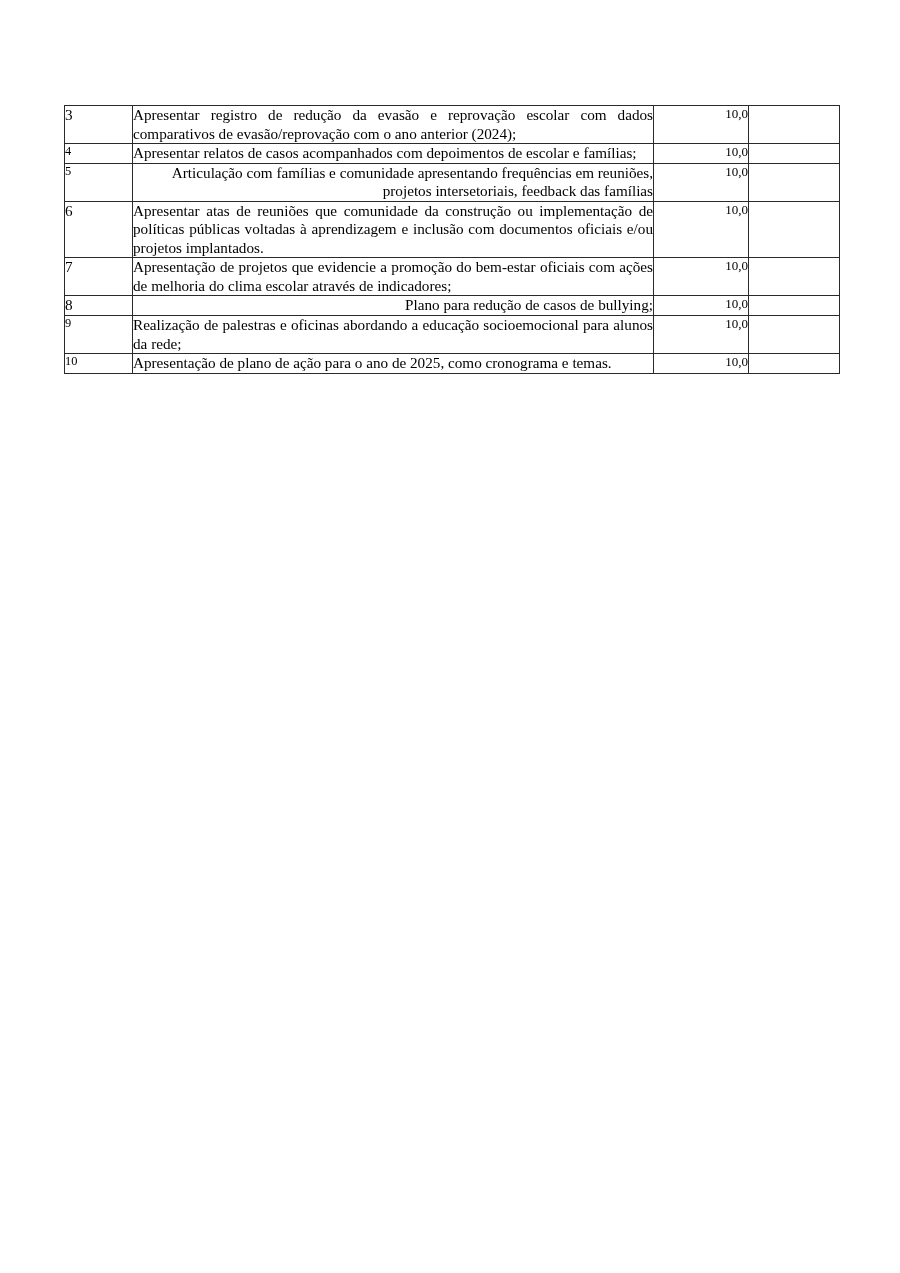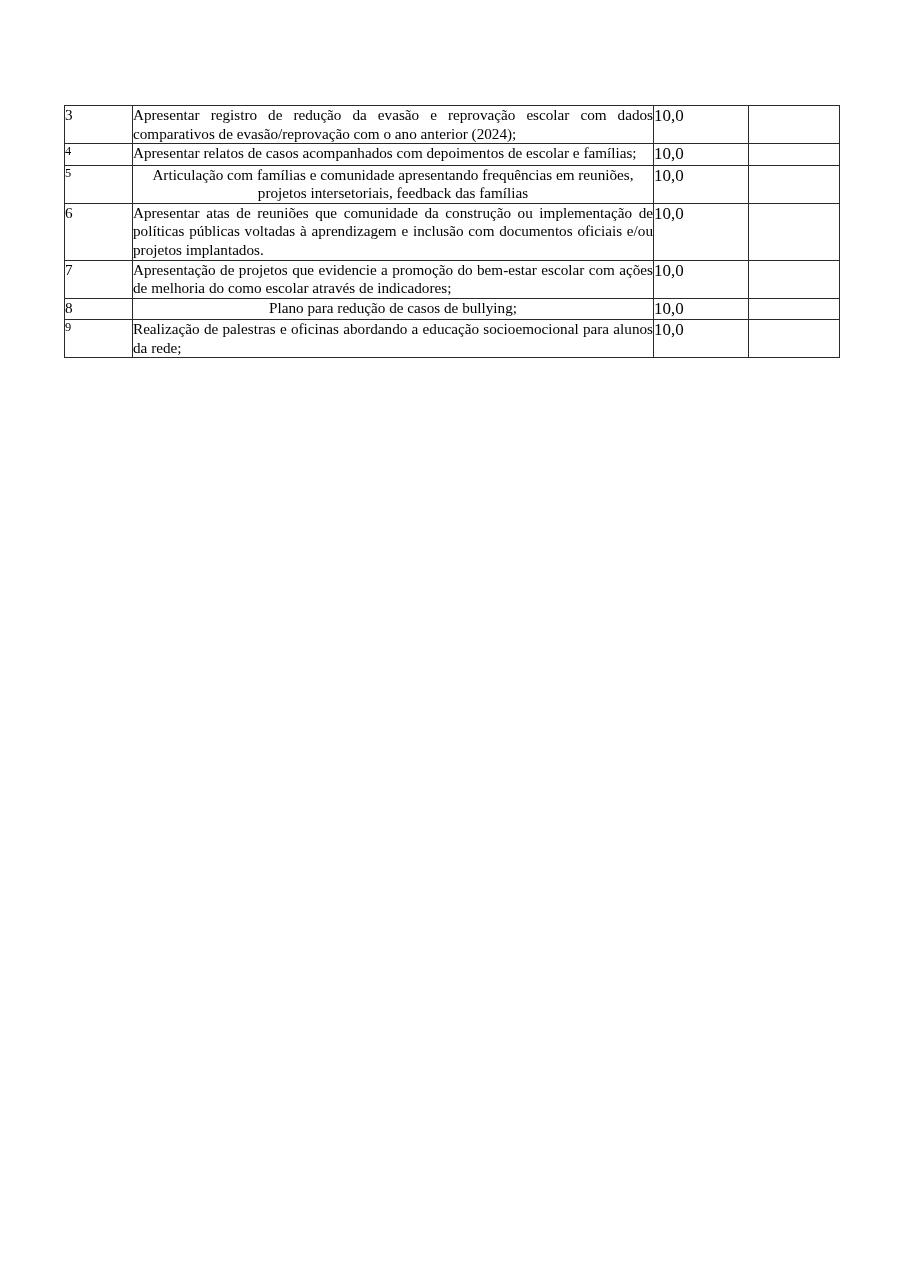--- a/index.html
+++ b/index.html
@@ -49,36 +49,36 @@
   .cell-num.small {
     font-size: 12.4px;
   }
   .cell-desc {
     padding: 5px 8px 5px 8px;
     text-align: justify;
     text-justify: inter-word;
     hyphens: none;
   }
   .cell-score {
-    text-align: left;
+    text-align: right;
     padding: 4px 0 0 0;
-    font-size: 17px;
+    font-size: 13px;
     vertical-align: top;
   }
   .cell-blank {
     padding: 0;
   }
   
   .just {
     margin: 0;
     text-align: justify;
   }
   .nojust {
     margin: 0;
-    text-align: center;
+    text-align: right;
   }
 </style>
 </head>
 <body>
 
 <div class="page">
   <table class="criteria-table">
     <colgroup>
       <col class="col-num">
       <col class="col-desc">
@@ -114,36 +114,44 @@
           <td class="cell-num">6</td>
           <td class="cell-desc">
             <p class="just">Apresentar atas de reuniões que comunidade da construção ou implementação de políticas públicas voltadas à aprendizagem e inclusão com documentos oficiais e/ou projetos implantados.</p>
           </td>
           <td class="cell-score">10,0</td>
           <td class="cell-blank"></td>
         </tr>
         <tr>
           <td class="cell-num">7</td>
           <td class="cell-desc">
-            <p class="just">Apresentação de projetos que evidencie a promoção do bem-estar escolar com ações de melhoria do como escolar através de indicadores;</p>
+            <p class="just">Apresentação de projetos que evidencie a promoção do bem-estar oficiais com ações de melhoria do clima escolar através de indicadores;</p>
           </td>
           <td class="cell-score">10,0</td>
           <td class="cell-blank"></td>
         </tr>
         <tr>
           <td class="cell-num">8</td>
           <td class="cell-desc">
             <p class="nojust">Plano para redução de casos de bullying;</p>
           </td>
           <td class="cell-score">10,0</td>
           <td class="cell-blank"></td>
         </tr>
         <tr>
           <td class="cell-num small">9</td>
           <td class="cell-desc">
             <p class="just">Realização de palestras e oficinas abordando a educação socioemocional para alunos da rede;</p>
           </td>
           <td class="cell-score">10,0</td>
           <td class="cell-blank"></td>
         </tr>
+        <tr>
+          <td class="cell-num small">10</td>
+          <td class="cell-desc">
+            <p class="just">Apresentação de plano de ação para o ano de 2025, como cronograma e temas.</p>
+          </td>
+          <td class="cell-score">10,0</td>
+          <td class="cell-blank"></td>
+        </tr>
       </tbody>
   </table>
 </div>
 
 </body></html>

